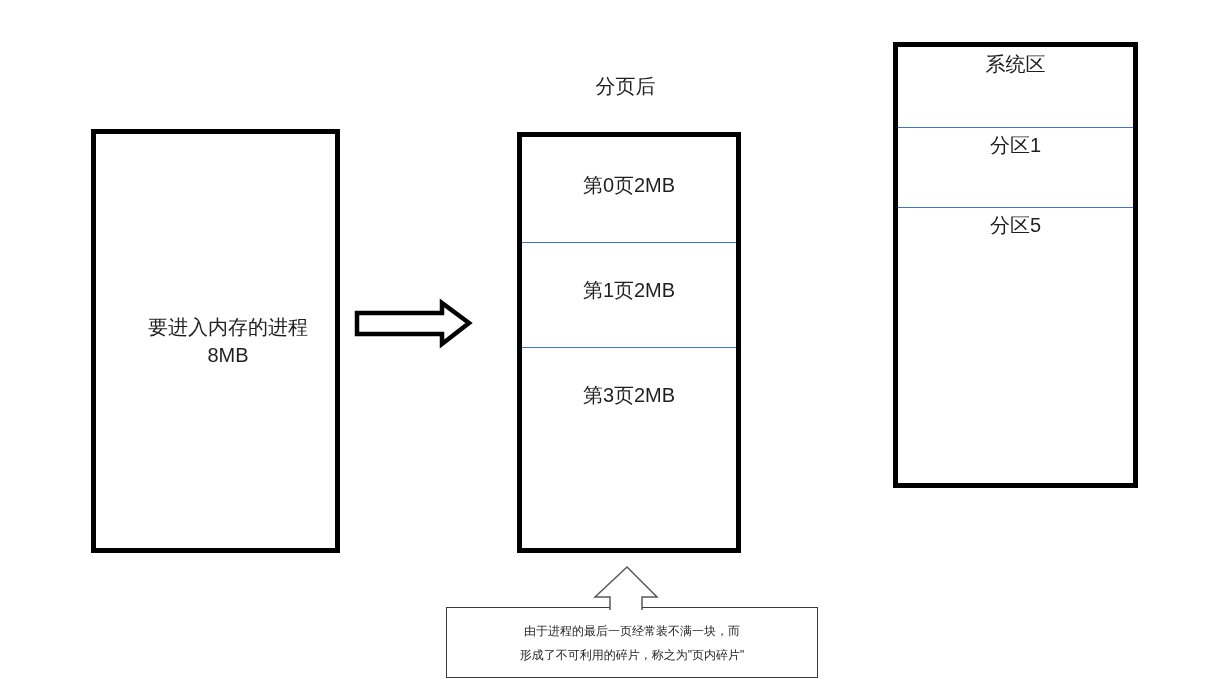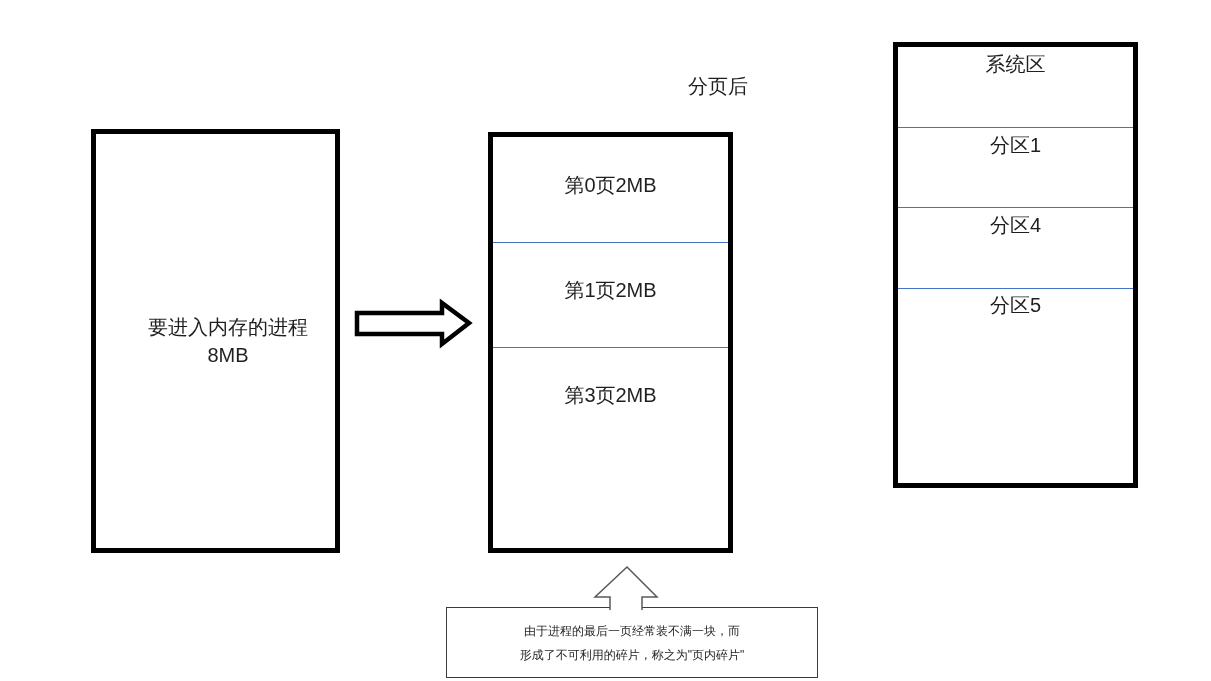--- a/index.html
+++ b/index.html
@@ -50,28 +50,28 @@
     stroke: var(--arrow-stroke, #000000);
     stroke-width: 4.5;
     stroke-linejoin: miter;
   }
   
   .paged-title {
     position: absolute;
     left: 503px;
     top: 72px;
     width: 245px;
-    text-align: right;
+    text-align: center;
     font-size: 20px;
     line-height: 28px;
   }
   .paged-box {
-    left: 488px;
+    left: 517px;
     top: 132px;
-    width: 245px;
+    width: 224px;
     height: 421px;
     display: grid;
     grid-template-rows: repeat(4, 1fr);
     gap: 8px;
   }
   .memory-box {
     left: 893px;
     top: 42px;
     width: 245px;
     height: 446px;
@@ -160,20 +160,17 @@
   </svg>
 
   <div class="box memory-box">
     <div class="cell">
       <span>系统区</span>
     </div>
     <div class="cell">
       <span>分区1</span>
     </div>
     <div class="cell">
-      <span>分区4</span>
-    </div>
-    <div class="cell">
       <span>分区5</span>
     </div>
   </div>
 
 </div>
 
 </body></html>

